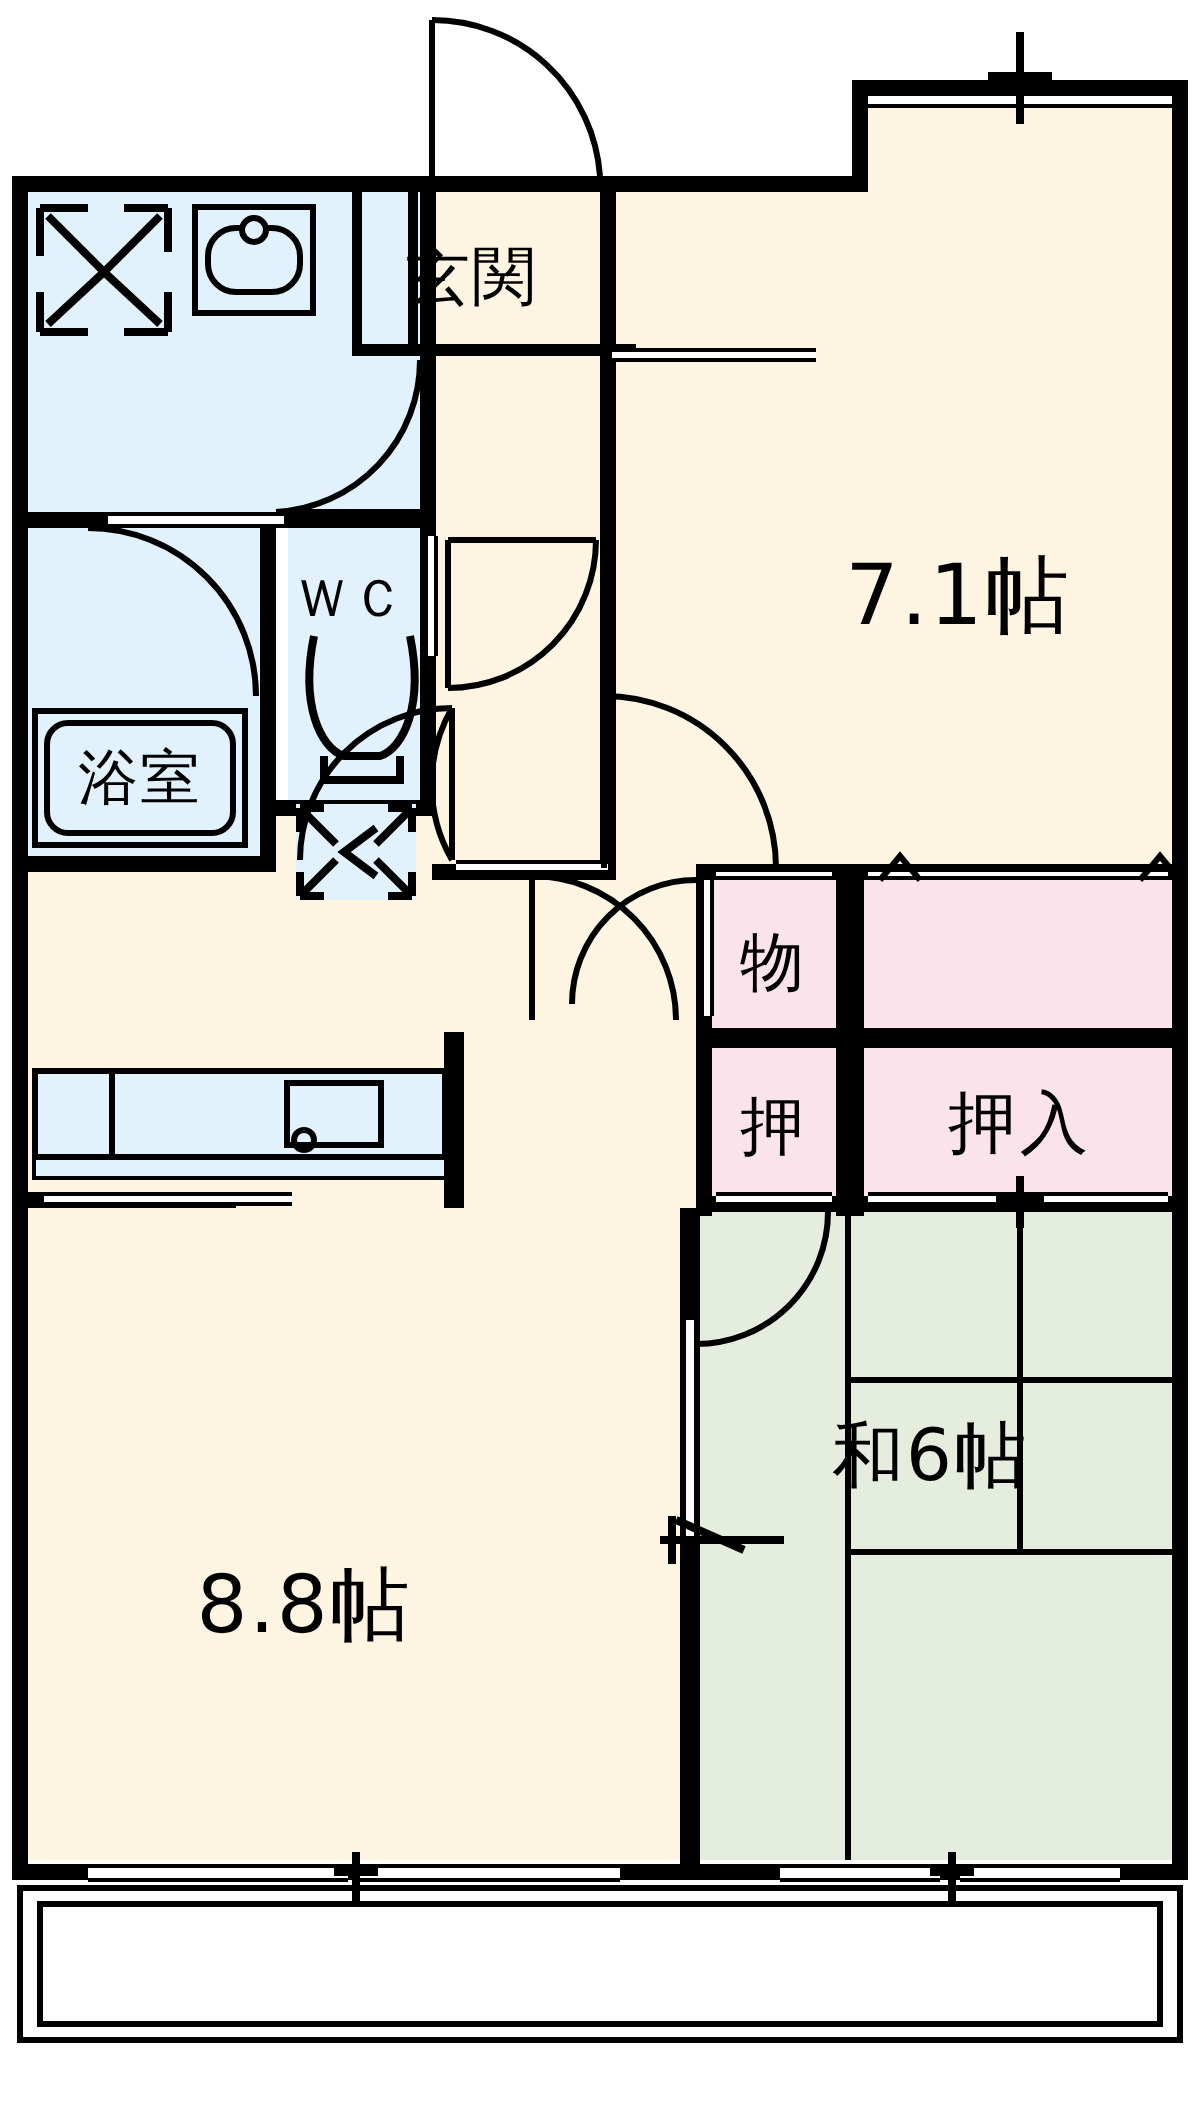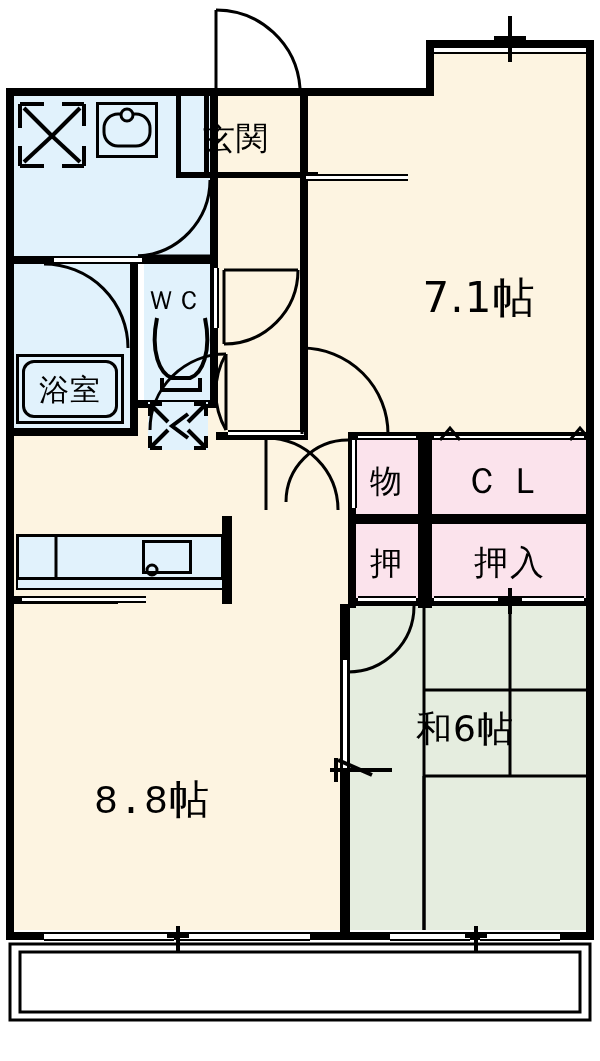--- a/index.html
+++ b/index.html
@@ -289,28 +289,27 @@
   </svg>
 
   <div class="lab lab-c" style="left:236px;top:138px;font-size:32px;letter-spacing:1px;">玄関</div>
 
 
   <div class="lab lab-c" style="left:70px;top:390px;font-size:30px;letter-spacing:1px;">浴室</div>
 
   <div class="lab lab-c" style="left:176px;top:300px;font-size:26px;letter-spacing:2px;">ＷＣ</div>
 
 
-  <div class="lab lab-c" style="left:152px;top:803px;font-size:40px;letter-spacing:1px;font-family:Liberation Mono, monospace;">8.8帖</div>
+  <div class="lab lab-c" style="left:152px;top:803px;font-size:40px;letter-spacing:1px;">8.8帖</div>
 
   <div class="lab lab-c" style="left:455px;top:298px;font-size:42px;letter-spacing:1px;margin-left:24px;">7.1帖</div>
 
   <div class="lab lab-c" style="left:465px;top:729px;font-size:36px;letter-spacing:1px;">和6帖</div>
 
   <div class="lab lab-c" style="left:386px;top:481px;font-size:32px;">物</div>
 
-  <div class="lab lab-c" style="left:508px;top:481px;font-size:36px;letter-spacing:8px;">ＣＬ</div>
 
   <div class="lab lab-c" style="left:386px;top:563px;font-size:32px;">押</div>
 
   <div class="lab lab-c" style="left:510px;top:563px;font-size:34px;letter-spacing:2px;font-family:Liberation Serif, serif;">押入</div>
 
 
 </div>
 
 </body></html>

